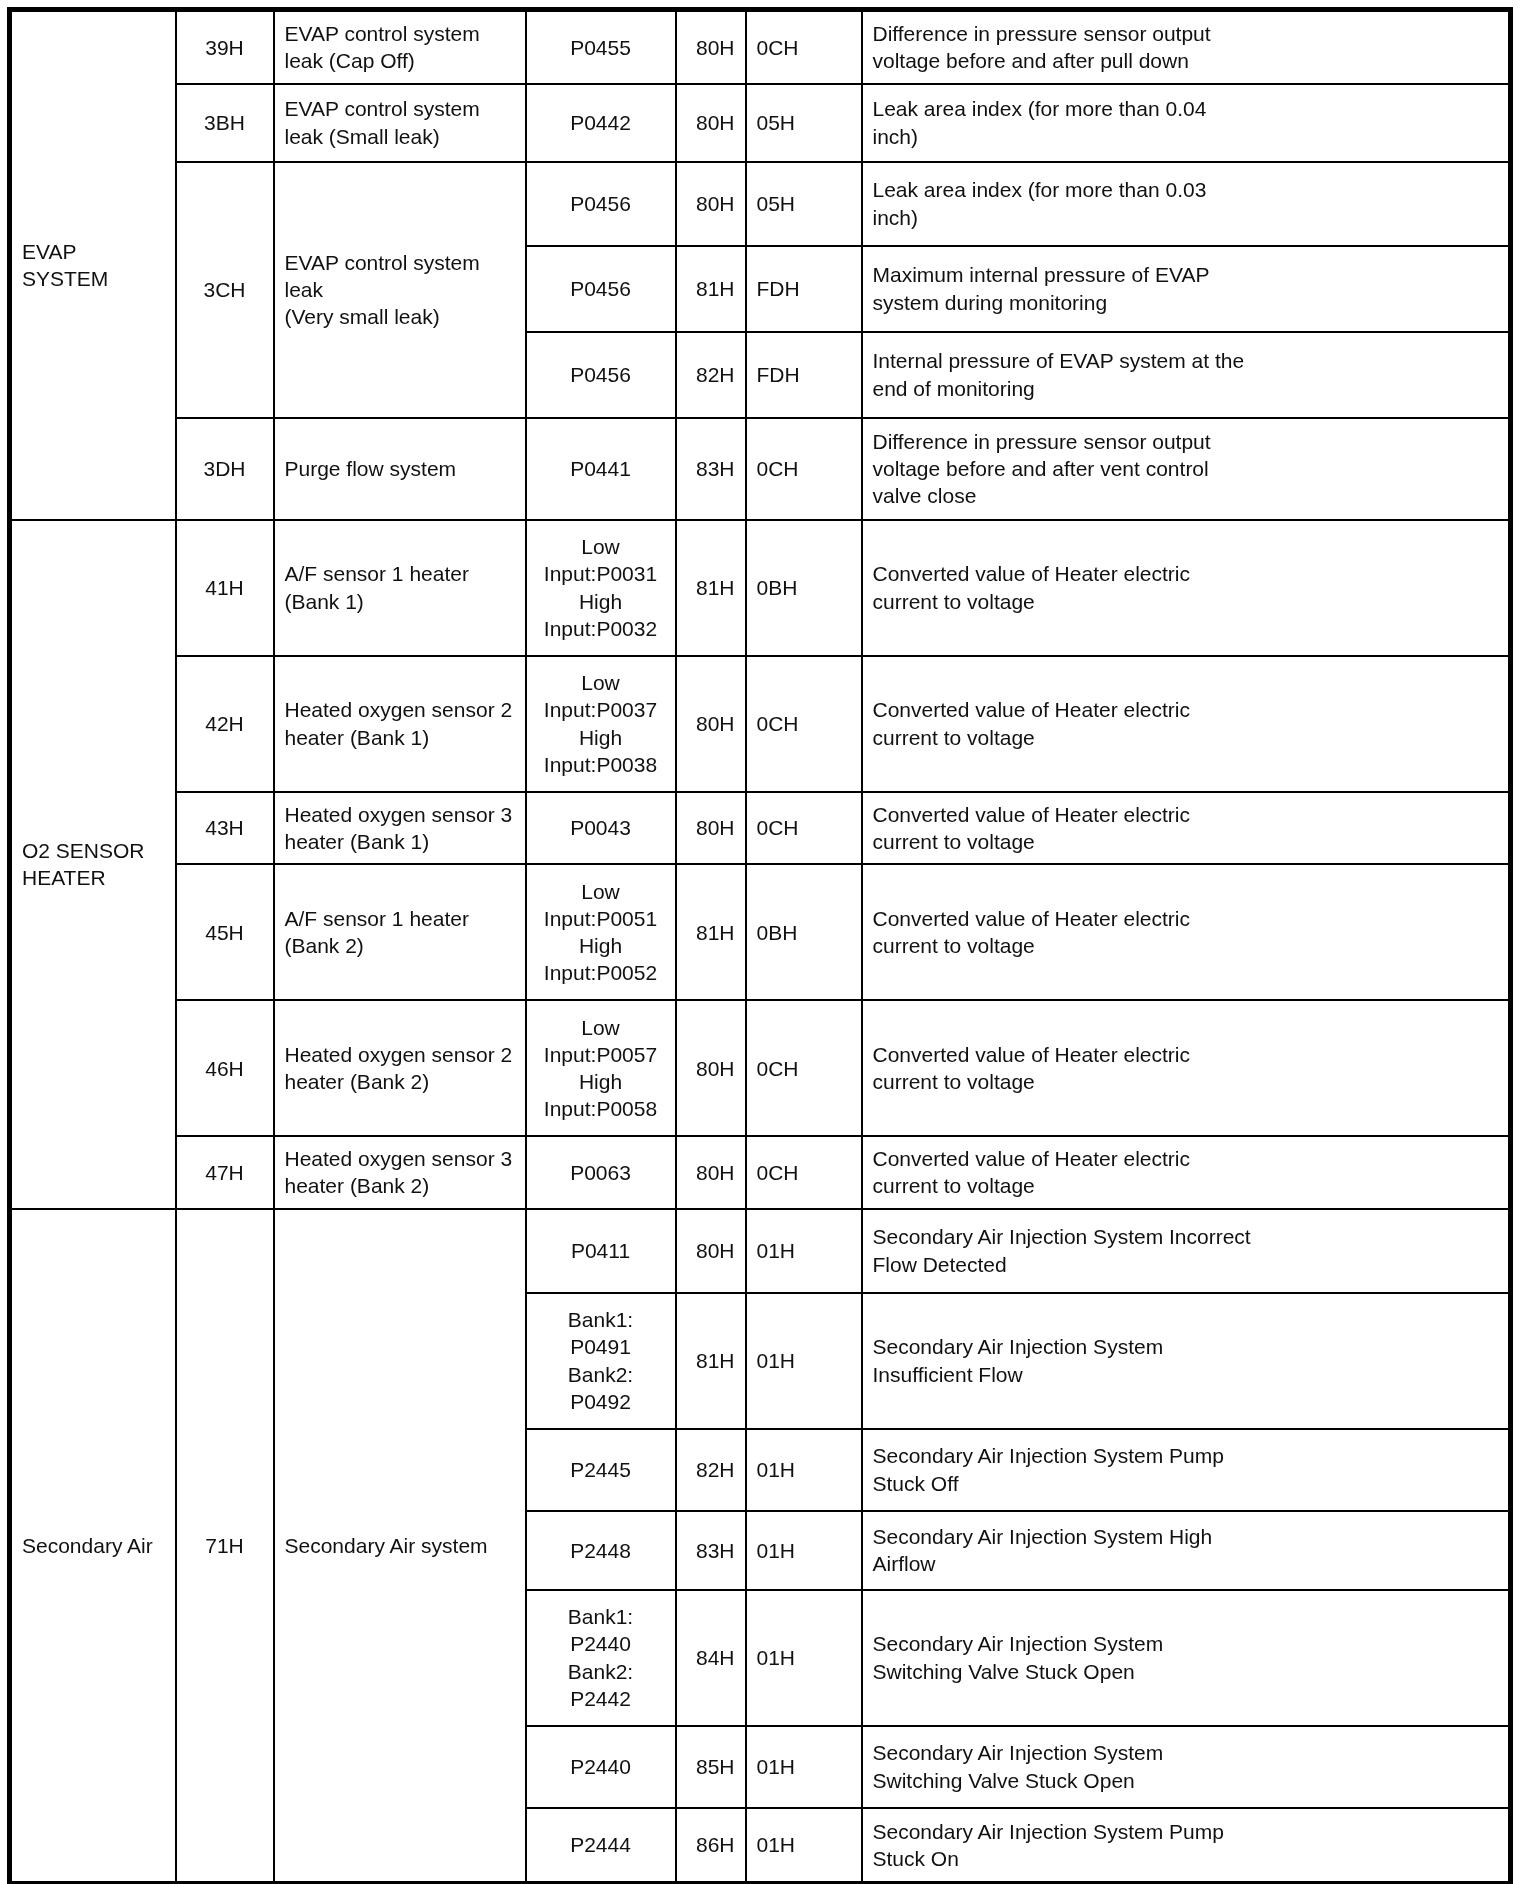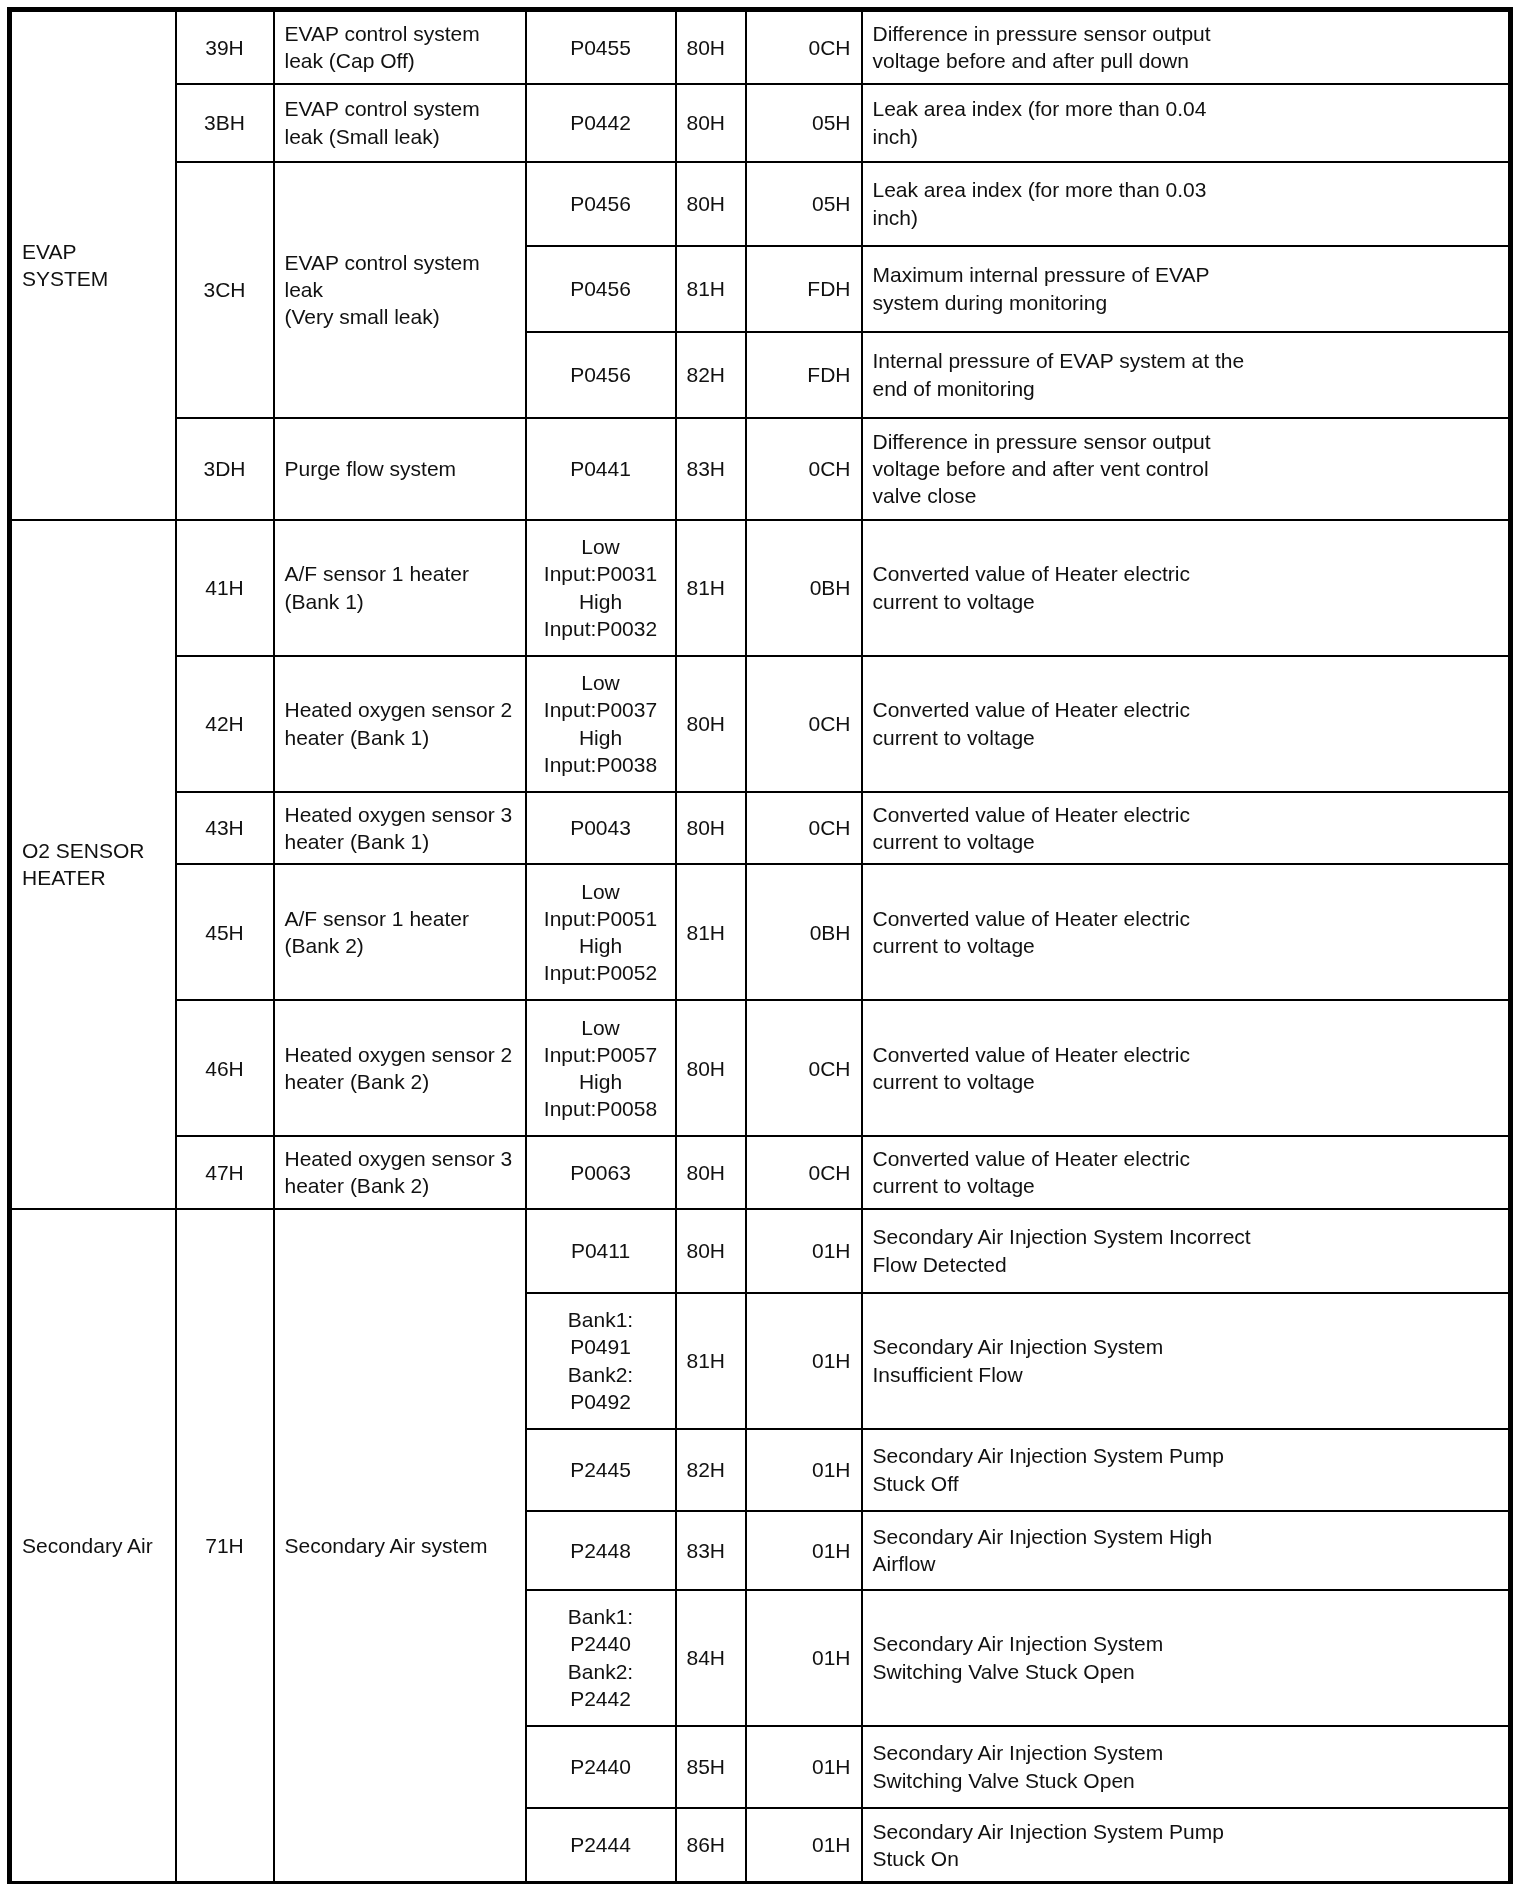--- a/index.html
+++ b/index.html
@@ -29,22 +29,22 @@
     line-height: 1.3;
     white-space: pre-line;
     vertical-align: middle;
     box-sizing: border-box;
     overflow: hidden;
   }
   td.c-system { vertical-align: top; text-align: left; }
   td.c-id     { text-align: center; }
   td.c-item   { text-align: left; }
   td.c-dtc    { text-align: center; }
-  td.c-tid    { text-align: left; }
-  td.c-cid    { text-align: right; }
+  td.c-tid    { text-align: right; }
+  td.c-cid    { text-align: left; }
   td.c-desc   { vertical-align: top; text-align: left; }
 </style>
 </head>
 <body>
 
 <div class="page">
   <table class="dtc-table">
     <colgroup>
       <col style="width:166px">
       <col style="width:98px">

